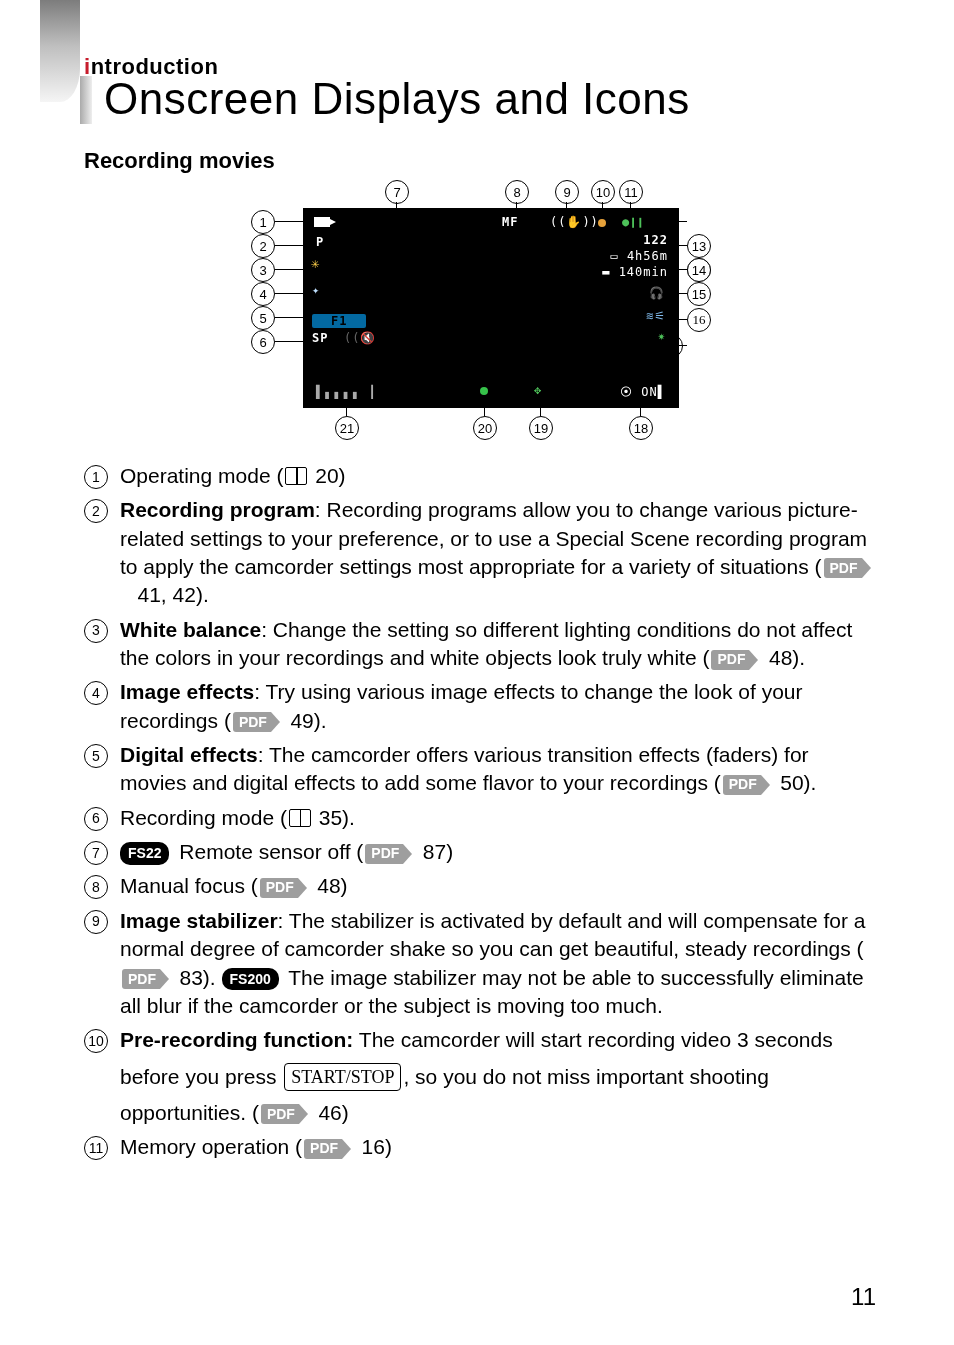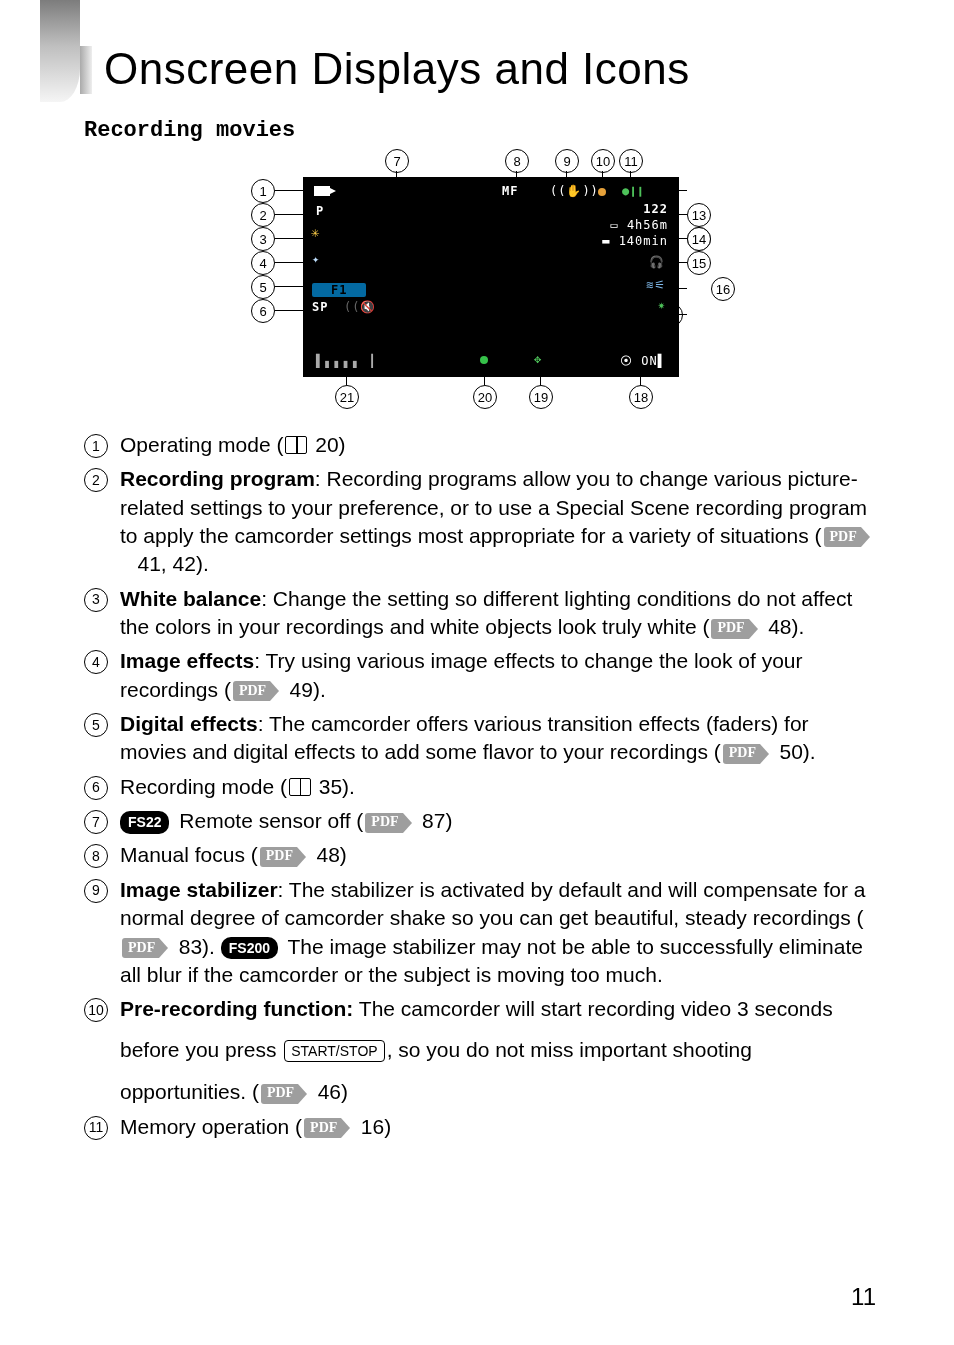--- a/index.html
+++ b/index.html
@@ -49,21 +49,21 @@
     margin-left: 2px;
   }
   h1 {
     font-size: 44px;
     font-weight: 300;
     margin: 0;
     letter-spacing: 0.5px;
   }
 
   h2.section {
-    font-family: Liberation Mono, monospace;
+    font-family: Liberation Sans, sans-serif;
     font-size: 22px;
     font-weight: bold;
     margin: 24px 0 6px 6px;
   }
 
   
   .diagram-wrap {
     display: flex;
     justify-content: center;
     margin: 0 0 22px 0;
@@ -150,21 +150,21 @@
   }
   ol.notes > li .body { flex: 1 1 auto; }
 
   
   .pdf-badge {
     display: inline-flex;
     align-items: center;
     vertical-align: middle;
     background: #9e9e9e;
     color: #fff;
-    font-family: Liberation Serif, serif;
+    font-family: Liberation Sans, sans-serif;
     font-weight: bold;
     font-size: 14px;
     height: 20px;
     padding: 0 4px 0 6px;
     border-radius: 3px 0 0 3px;
     position: relative;
     margin: 0 2px;
   }
   .pdf-badge::after {
     content: "";
@@ -197,42 +197,45 @@
     font-size: 14px;
     padding: 2px 8px;
     border-radius: 10px;
     vertical-align: 1px;
     margin-right: 4px;
   }
   .key {
     display: inline-block;
     border: 1px solid #000;
     border-radius: 4px;
-    font-size: 14px;
+    font-size: 18px;
     padding: 1px 6px;
     vertical-align: 1px;
-    margin: 16px 2px;
-    font-family: Liberation Sans, sans-serif;
+    margin: 8px 2px;
+    font-family: Liberation Serif, serif;
   }
   b { font-family: Arial, sans-serif; font-weight: bold; }
 
   .folio {
     position: absolute;
     right: 78px;
     bottom: 34px;
     font-size: 24px;
     font-family: Arial, sans-serif;
   }
 </style>
 </head>
 <body>
 
 <div class="page">
   <div class="head-accent"></div>
 
+  <div class="kicker">
+    <span class="i">i</span><span>ntroduction</span>
+  </div>
   <div class="title-row">
     <div class="title-bar"></div>
     <h1>Onscreen Displays and Icons</h1>
   </div>
 
   <h2 class="section">Recording movies</h2>
 
   <div class="diagram-wrap">
     <div class="diagram">
 
@@ -259,21 +262,21 @@
       <div class="lead" style="left:78px; top:65px; width:32px; height:1px;"></div>
       <div class="lead" style="left:78px; top:89px; width:32px; height:1px;"></div>
       <div class="lead" style="left:78px; top:113px; width:32px; height:1px;"></div>
       <div class="lead" style="left:78px; top:137px; width:32px; height:1px;"></div>
       <div class="lead" style="left:78px; top:161px; width:32px; height:1px;"></div>
 
       <span class="callout-num" style="left:490px; top:30px;margin-top:48px;"><span class="circ">12</span></span>
       <span class="callout-num" style="left:490px; top:54px;"><span class="circ">13</span></span>
       <span class="callout-num" style="left:490px; top:78px;"><span class="circ">14</span></span>
       <span class="callout-num" style="left:490px; top:102px;"><span class="circ">15</span></span>
-      <span class="callout-num" style="left:514px; top:128px;"><span class="circ">16</span></span>
+      <span class="callout-num" style="left:490px; top:128px;font-family:Liberation Serif, serif;"><span class="circ">16</span></span>
       <span class="callout-num" style="left:462px; top:154px;text-align:center;"><span class="circ">17</span></span>
 
       <div class="lead" style="left:478px; top:41px; width:12px; height:1px;"></div>
       <div class="lead" style="left:478px; top:65px; width:12px; height:1px;"></div>
       <div class="lead" style="left:478px; top:89px; width:12px; height:1px;"></div>
       <div class="lead" style="left:478px; top:113px; width:12px; height:1px;"></div>
       <div class="lead" style="left:478px; top:139px; width:12px; height:1px;"></div>
       <div class="lead" style="left:478px; top:165px; width:12px; height:1px;"></div>
 
       <span class="callout-num" style="left:138px; top:236px;"><span class="circ">21</span></span>

